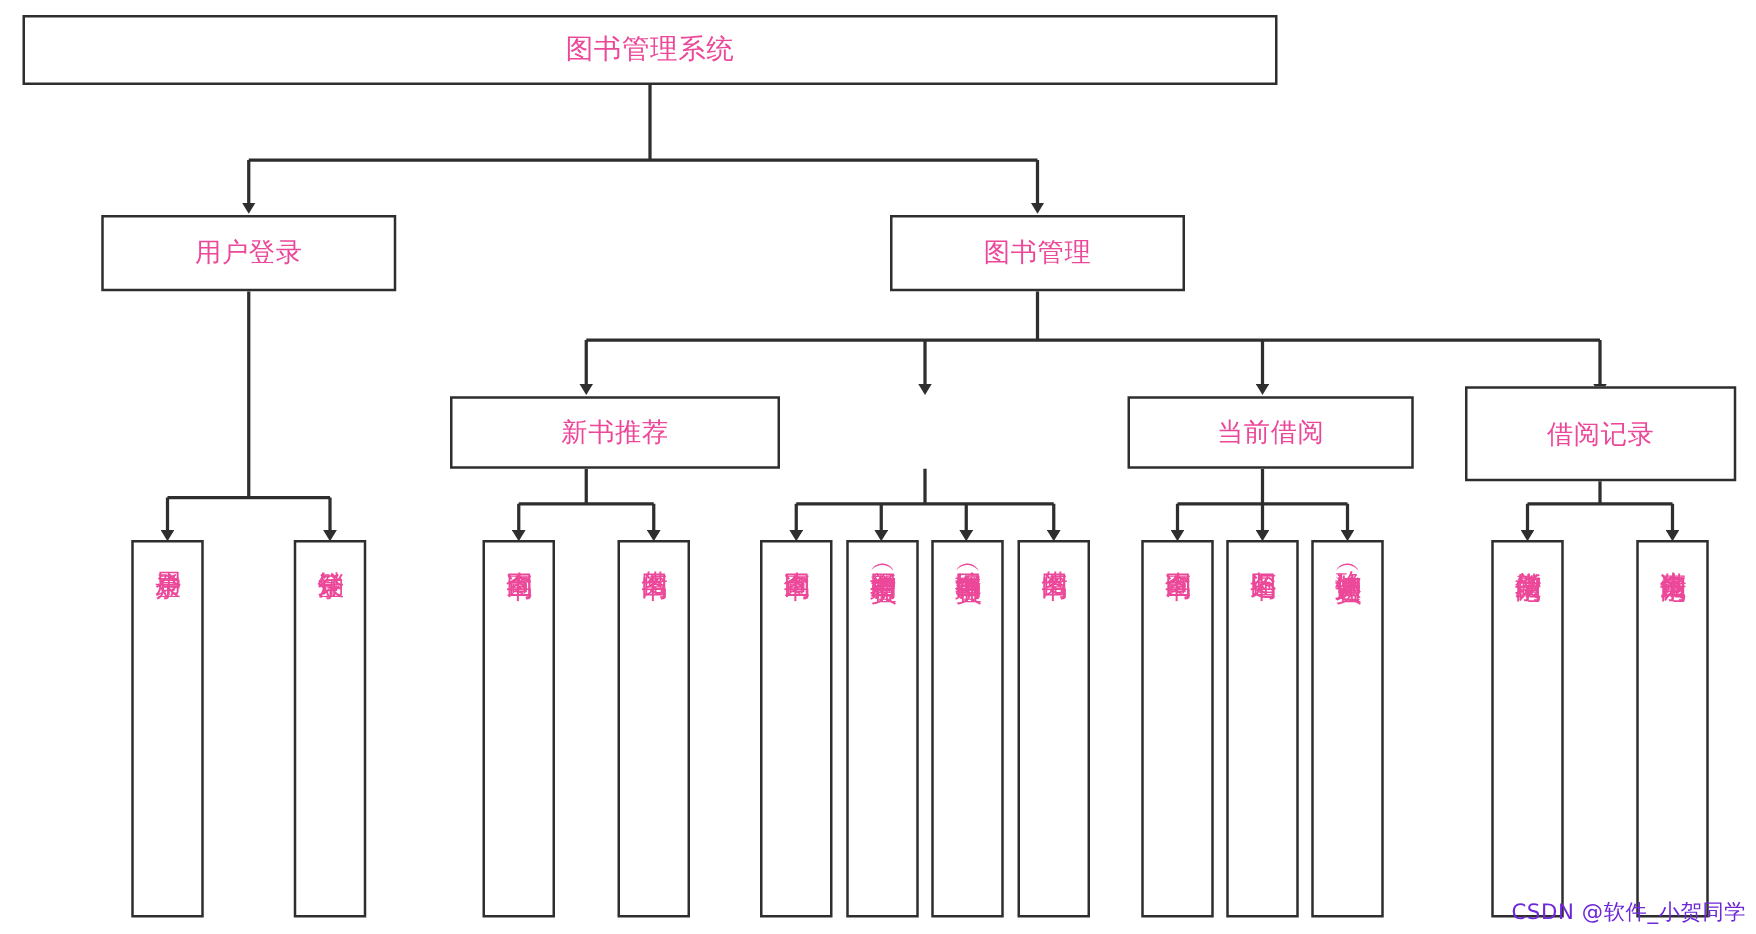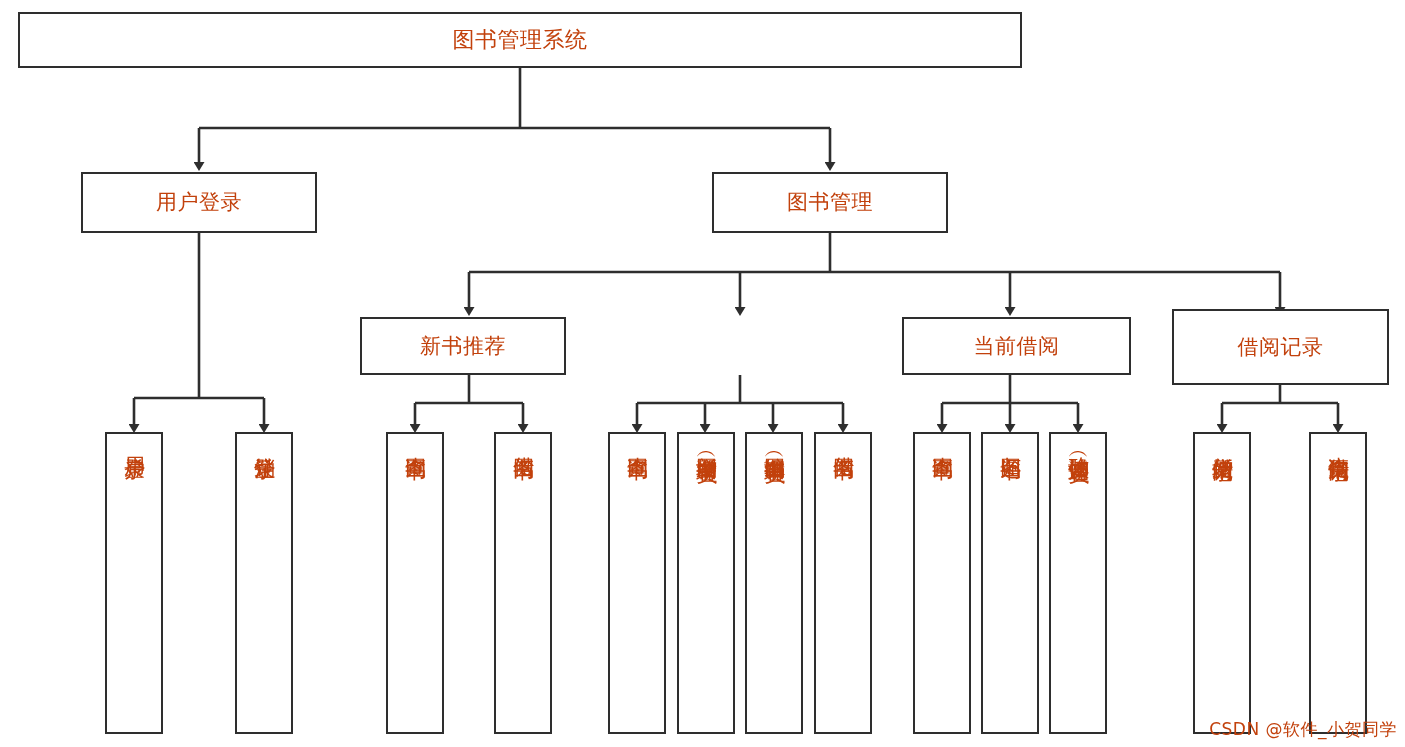--- a/index.html
+++ b/index.html
@@ -25,21 +25,21 @@
     height: 747px;
   }
   .node {
     position: absolute;
     box-sizing: border-box;
     border: 2.5px solid #2e2e2e;
     background: #ffffff;
     display: flex;
     align-items: center;
     justify-content: center;
-    color: #c2410c;
+    color: #ec4899;
   }
   .node .label {
     font-size: 21px;
     line-height: 1.18;
     letter-spacing: 0.5px;
     white-space: nowrap;
   }
   .node.vertical {
     align-items: flex-start;
     padding-top: 6px;
@@ -51,21 +51,21 @@
     line-height: 1.22;
     letter-spacing: 1px;
     white-space: normal;
   }
   .node.root .label { font-size: 22px; }
   .watermark {
     position: absolute;
     right: 8px;
     bottom: 6px;
     font-size: 17px;
-    color: #c2410c;
+    color: #6d28d9;
     letter-spacing: 0.5px;
     white-space: nowrap;
     pointer-events: none;
   }
 </style>
 </head>
 <body>
 
 <div id="canvas">
 
@@ -125,21 +125,21 @@
     <span class="label">图书管理系统</span>
   </div>
 
   <div class="node" style="left:81px; top:172px; width:236px; height:61px;">
     <span class="label">用户登录</span>
   </div>
   <div class="node" style="left:712px; top:172px; width:236px; height:61px;text-align:center;">
     <span class="label">图书管理</span>
   </div>
 
-  <div class="node" style="left:360px; top:317px; width:206px; height:58px;">
+  <div class="node" style="left:360px; top:317px; width:264px; height:58px;">
     <span class="label">新书推荐</span>
   </div>
   <div class="node" style="left:902px; top:317px; width:229px; height:58px;">
     <span class="label">当前借阅</span>
   </div>
   <div class="node" style="left:1172px; top:309px; width:217px; height:76px;">
     <span class="label">借阅记录</span>
   </div>
 
   <div class="node vertical" style="left:105px; top:432px; width:58px; height:302px;">

